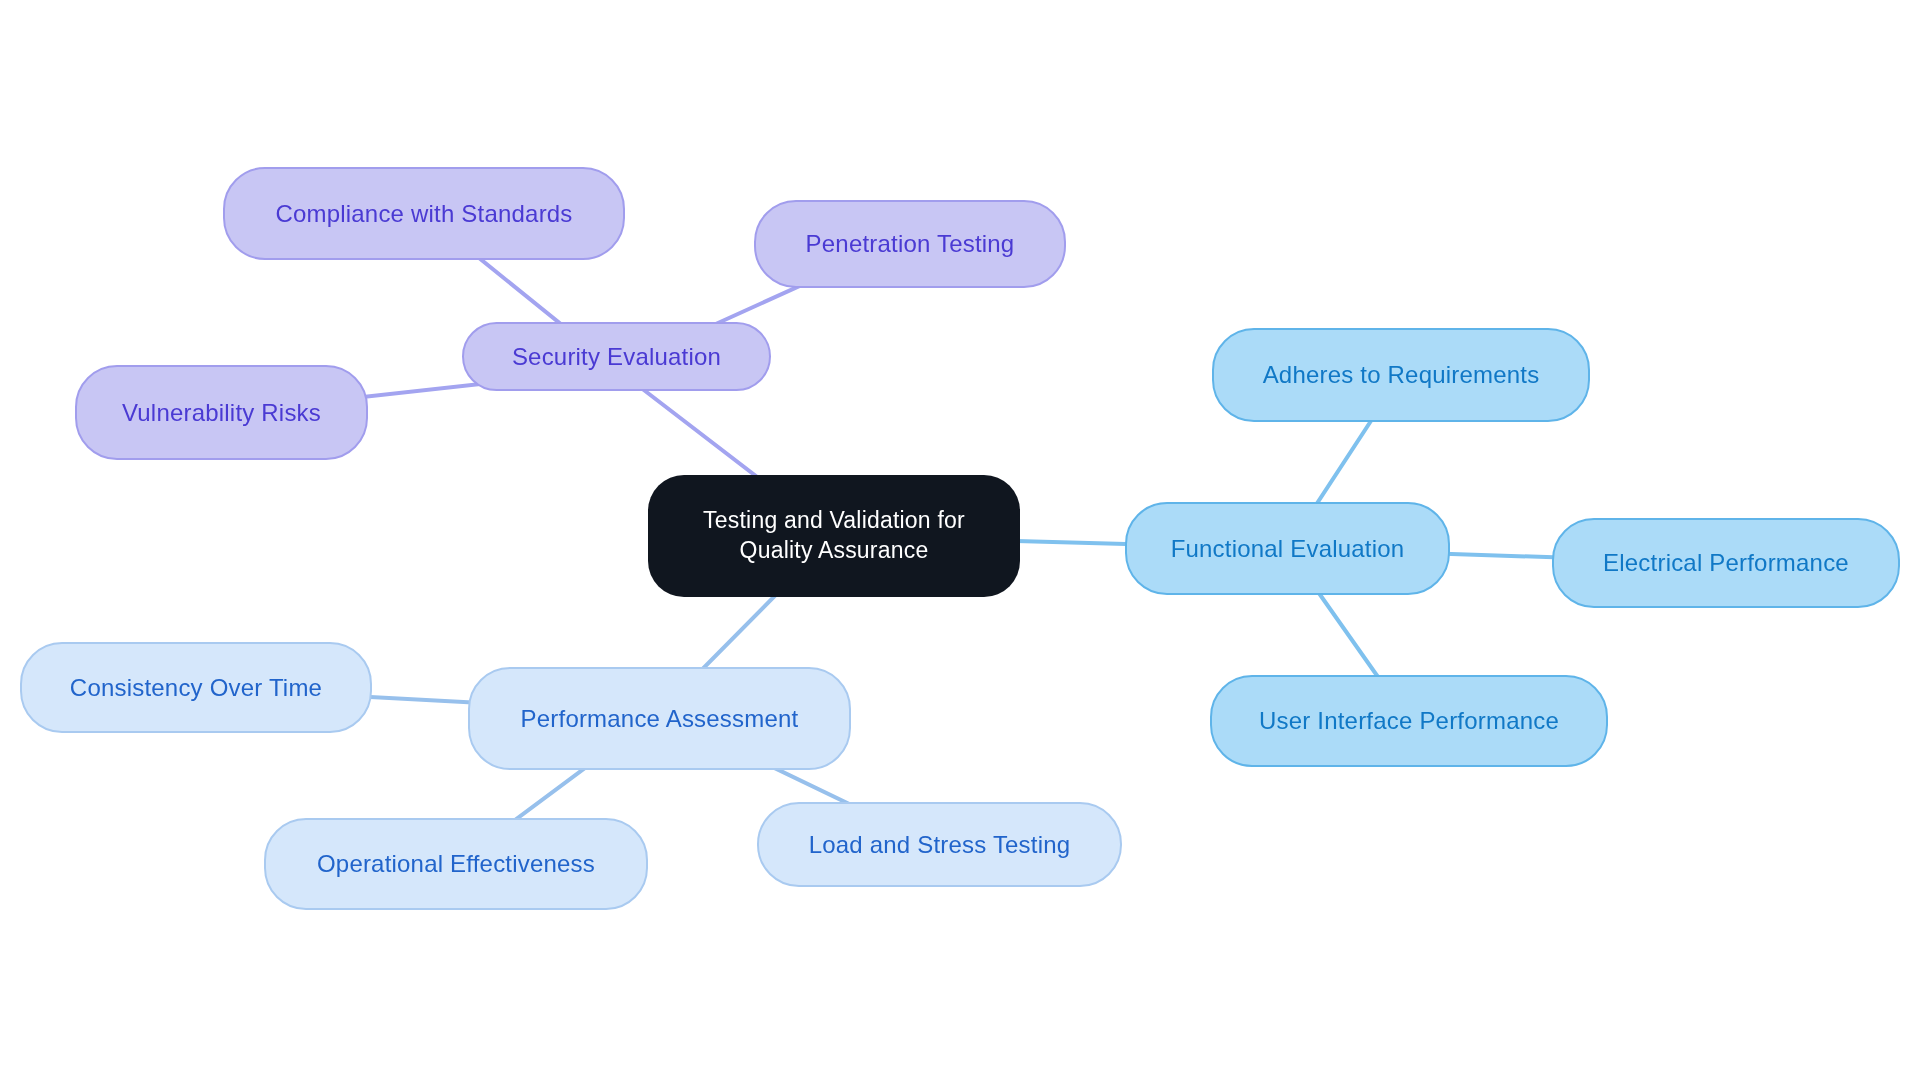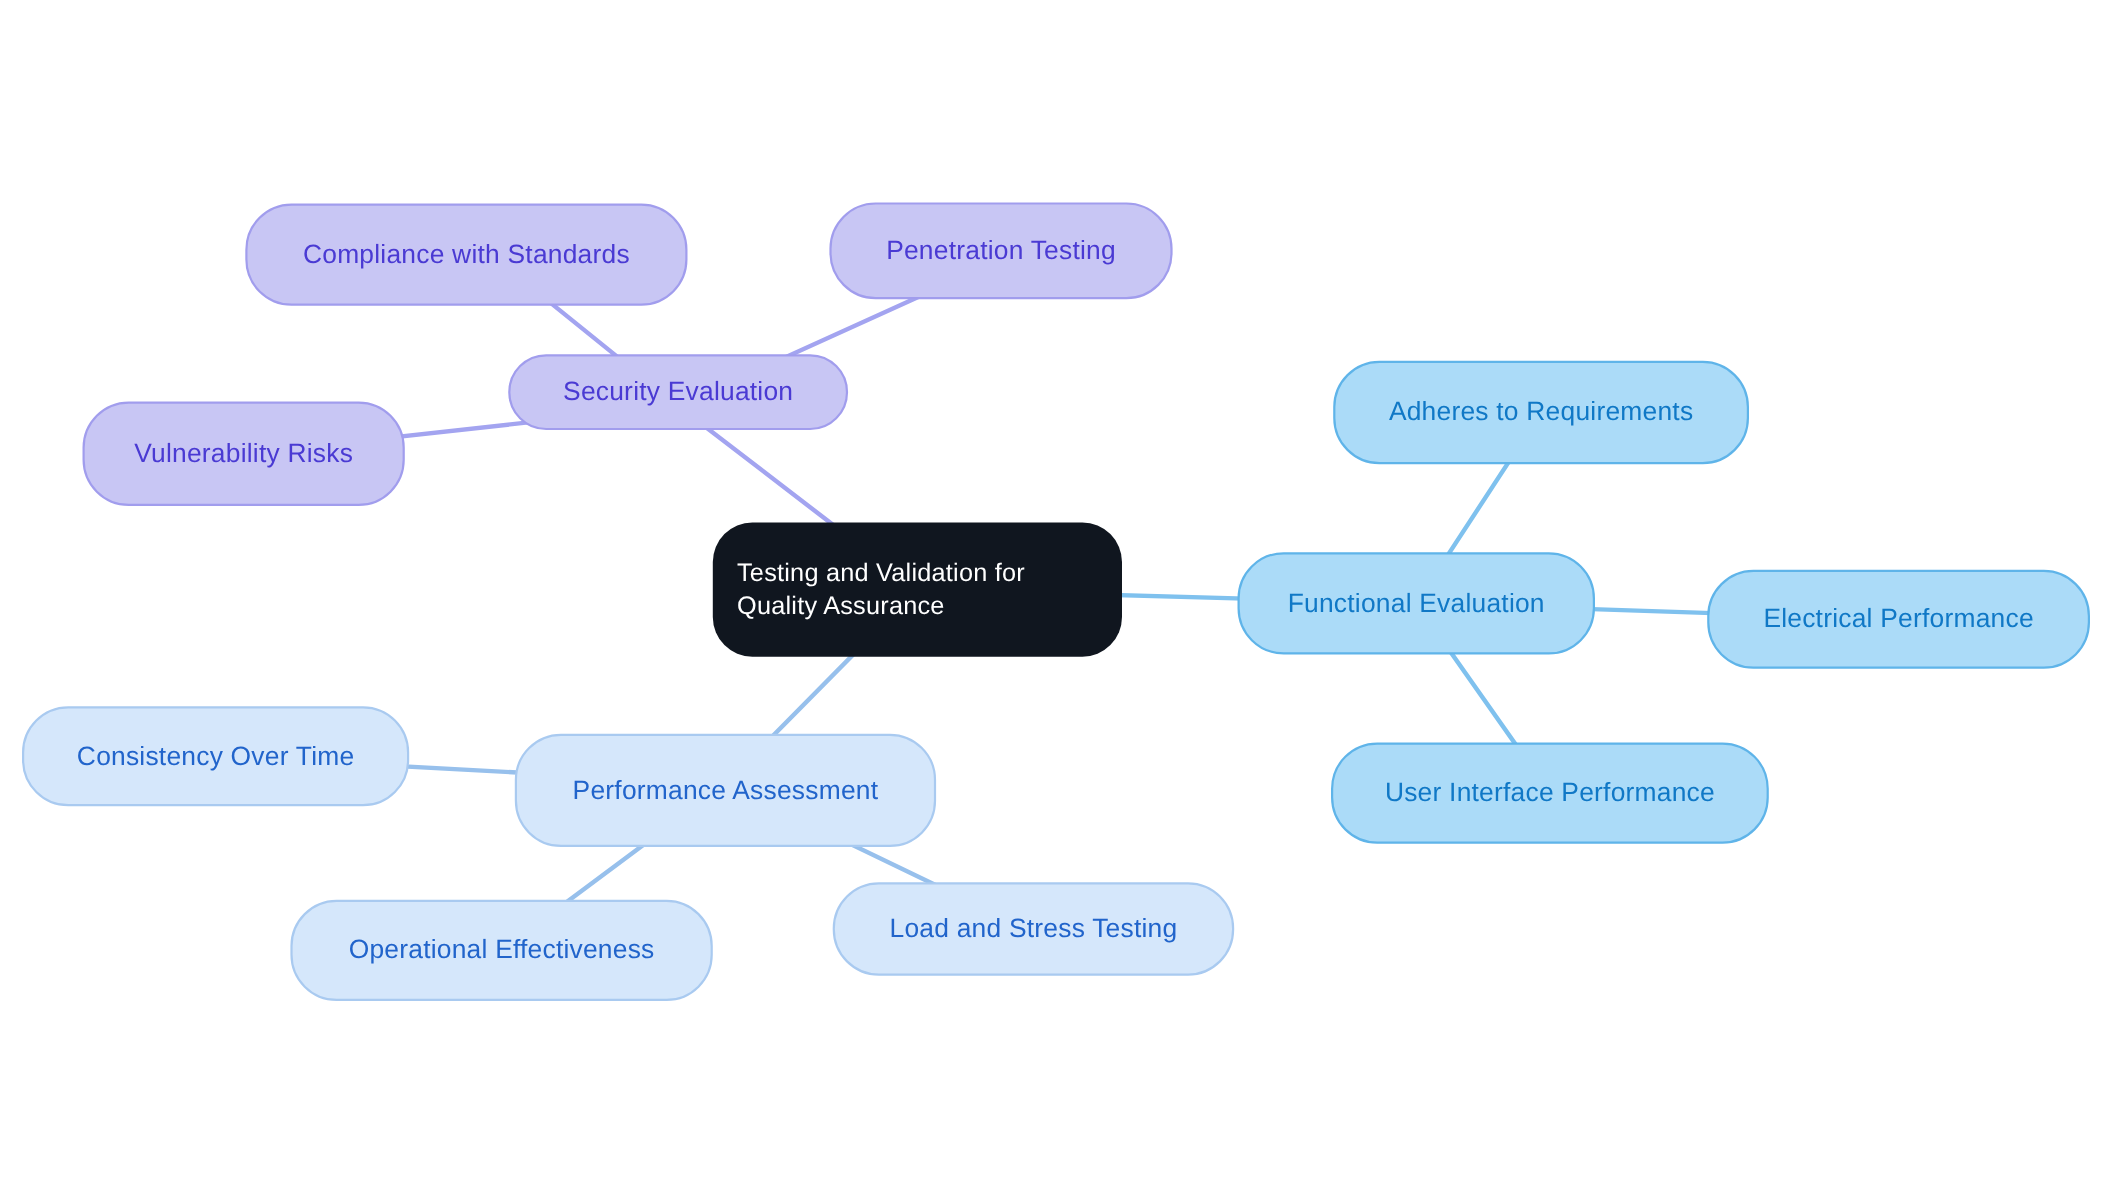--- a/index.html
+++ b/index.html
@@ -57,20 +57,21 @@
     color: var(--performance-text);
   }
   .node.central {
     background: var(--central-fill);
     border: none;
     border-radius: 36px;
     color: var(--central-text);
     font-size: 23px;
     line-height: 1.3;
     white-space: normal;
+    text-align: center;
     padding: 0 22px;
   }
 </style>
 </head>
 <body>
 
 <div id="canvas">
 
   <svg id="edge-layer">
       <line x1="834" y1="536" x2="616.5" y2="369" style="stroke: var(--security-line);"></line>
@@ -87,24 +88,24 @@
       <line x1="659.5" y1="712.5" x2="939.5" y2="847.5" style="stroke: var(--performance-line);"></line>
     </svg>
 
   <div class="node central" style="left:648px; top:475px; width:372px; height:122px;">
     <span>Testing and Validation for Quality Assurance</span>
   </div>
 
   <div class="node security" style="left:462px; top:322px; width:309px; height:69px;">
     <span>Security Evaluation</span>
   </div>
-  <div class="node security" style="left:223px; top:185px; width:402px; height:93px;">
+  <div class="node security" style="left:223px; top:167px; width:402px; height:93px;">
     <span>Compliance with Standards</span>
   </div>
-  <div class="node security" style="left:754px; top:184px; width:312px; height:88px;">
+  <div class="node security" style="left:754px; top:200px; width:312px; height:88px;">
     <span>Penetration Testing</span>
   </div>
   <div class="node security" style="left:75px; top:365px; width:293px; height:95px;">
     <span>Vulnerability Risks</span>
   </div>
 
   <div class="node functional" style="left:1125px; top:502px; width:325px; height:93px;">
     <span>Functional Evaluation</span>
   </div>
   <div class="node functional" style="left:1212px; top:328px; width:378px; height:94px;">

